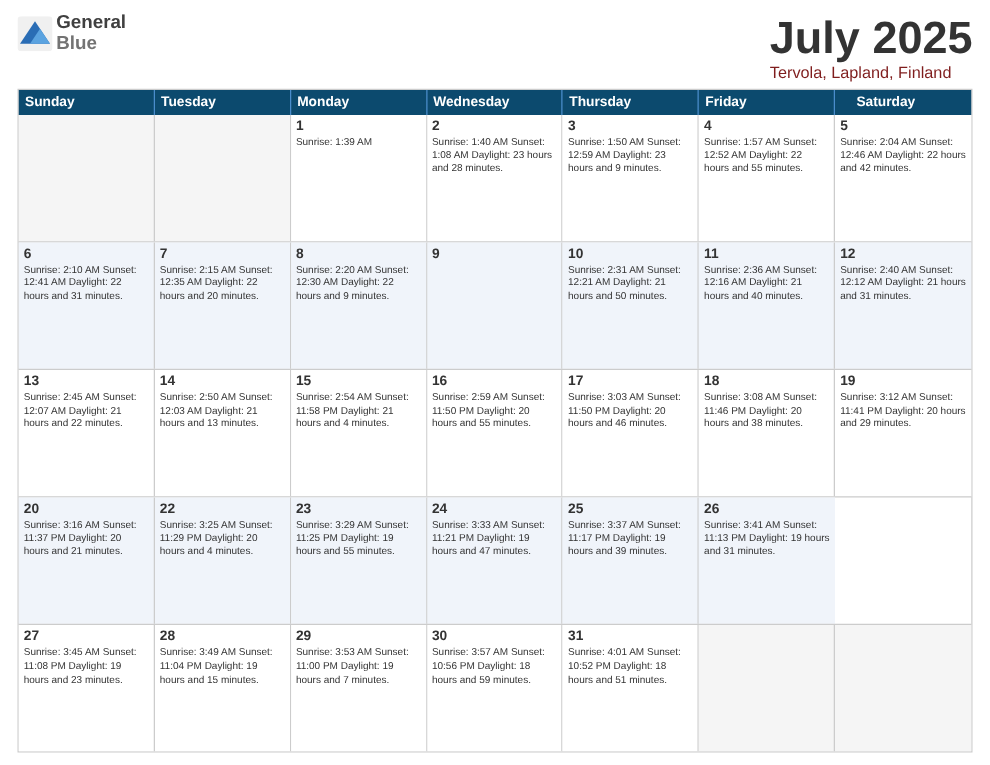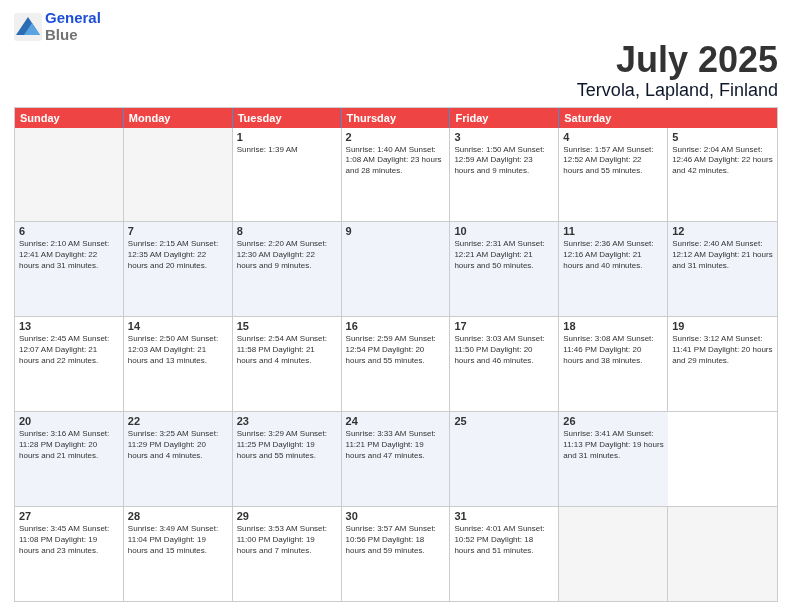--- a/index.html
+++ b/index.html
@@ -28,66 +28,64 @@
       align-items: center;
     }
     .logo-text {
       display: flex;
       flex-direction: column;
       line-height: 1.1;
     }
     .logo-general {
       font-size: 15px;
       font-weight: bold;
-      color: #1d4ed8;
+      color: #404040;
     }
     .logo-blue {
       font-size: 15px;
       font-weight: bold;
       color: #737373;
     }
     .logo-icon {
       width: 28px;
       height: 28px;
       margin-right: 3px;
     }
     .title-block {
-      text-align: right;
-      margin-top: 30px;
     }
     .month-title {
       font-size: 36px;
       font-weight: bold;
       color: #333;
       line-height: 1.1;
     }
     .location {
-      font-size: 18px;
-      color: #0f172a;
+      font-size: 13px;
+      color: #7f1d1d;
     }
     .calendar {
       flex: 1;
       display: flex;
       flex-direction: column;
       border: 1px solid #ccc;
     }
     .cal-header {
       display: grid;
       grid-template-columns: repeat(7, 1fr);
-      background: #ef4444;
+      background: #0c4a6e;
     }
     .cal-header-cell {
       color: #fff;
       font-size: 11px;
       font-weight: bold;
       padding: 4px 5px;
       text-align: left;
       border-right: 1px solid #4a8dcc;
     }
-    .cal-header-cell:last-child { border-right: none; }
+    .cal-header-cell:last-child { border-right: none; margin-left: 12px; }
     .cal-body {
       flex: 1;
       display: flex;
       flex-direction: column;
     }
     .cal-row {
       display: grid;
       grid-template-columns: repeat(7, 1fr);
       flex: 1;
       border-top: 1px solid #ccc;
@@ -135,22 +133,23 @@
     </div>
     <div class="title-block">
       <div class="month-title">July 2025</div>
       <div class="location">Tervola, Lapland, Finland</div>
     </div>
   </div>
 
   <div class="calendar">
     <div class="cal-header">
     <div class="cal-header-cell">Sunday</div>
+        <div class="cal-header-cell">Tuesday</div>
         <div class="cal-header-cell">Monday</div>
-        <div class="cal-header-cell">Tuesday</div>
+        <div class="cal-header-cell">Wednesday</div>
         <div class="cal-header-cell">Thursday</div>
         <div class="cal-header-cell">Friday</div>
         <div class="cal-header-cell">Saturday</div>
       </div>
     <div class="cal-body">
     <div class="cal-row">
           <div class="cal-cell empty"></div>
           <div class="cal-cell empty"></div>
           <div class="cal-cell">
             <span class="day-num">1</span>
@@ -237,21 +236,21 @@
           </div>
           <div class="cal-cell">
             <span class="day-num">15</span>
             <div class="cell-text">Sunrise: 2:54 AM
 Sunset: 11:58 PM
 Daylight: 21 hours and 4 minutes.</div>
           </div>
           <div class="cal-cell">
             <span class="day-num">16</span>
             <div class="cell-text">Sunrise: 2:59 AM
-Sunset: 12:54 PM
+Sunset: 11:50 PM
 Daylight: 20 hours and 55 minutes.</div>
           </div>
           <div class="cal-cell">
             <span class="day-num">17</span>
             <div class="cell-text">Sunrise: 3:03 AM
 Sunset: 11:50 PM
 Daylight: 20 hours and 46 minutes.</div>
           </div>
           <div class="cal-cell">
             <span class="day-num">18</span>
@@ -263,21 +262,21 @@
             <span class="day-num">19</span>
             <div class="cell-text">Sunrise: 3:12 AM
 Sunset: 11:41 PM
 Daylight: 20 hours and 29 minutes.</div>
           </div>
         </div>
         <div class="cal-row">
           <div class="cal-cell alt-row">
             <span class="day-num">20</span>
             <div class="cell-text">Sunrise: 3:16 AM
-Sunset: 11:28 PM
+Sunset: 11:37 PM
 Daylight: 20 hours and 21 minutes.</div>
           </div>
           <div class="cal-cell alt-row">
             <span class="day-num">22</span>
             <div class="cell-text">Sunrise: 3:25 AM
 Sunset: 11:29 PM
 Daylight: 20 hours and 4 minutes.</div>
           </div>
           <div class="cal-cell alt-row">
             <span class="day-num">23</span>
@@ -286,20 +285,23 @@
 Daylight: 19 hours and 55 minutes.</div>
           </div>
           <div class="cal-cell alt-row">
             <span class="day-num">24</span>
             <div class="cell-text">Sunrise: 3:33 AM
 Sunset: 11:21 PM
 Daylight: 19 hours and 47 minutes.</div>
           </div>
           <div class="cal-cell alt-row">
             <span class="day-num">25</span>
+            <div class="cell-text">Sunrise: 3:37 AM
+Sunset: 11:17 PM
+Daylight: 19 hours and 39 minutes.</div>
           </div>
           <div class="cal-cell alt-row">
             <span class="day-num">26</span>
             <div class="cell-text">Sunrise: 3:41 AM
 Sunset: 11:13 PM
 Daylight: 19 hours and 31 minutes.</div>
           </div>
         </div>
         <div class="cal-row">
           <div class="cal-cell">

